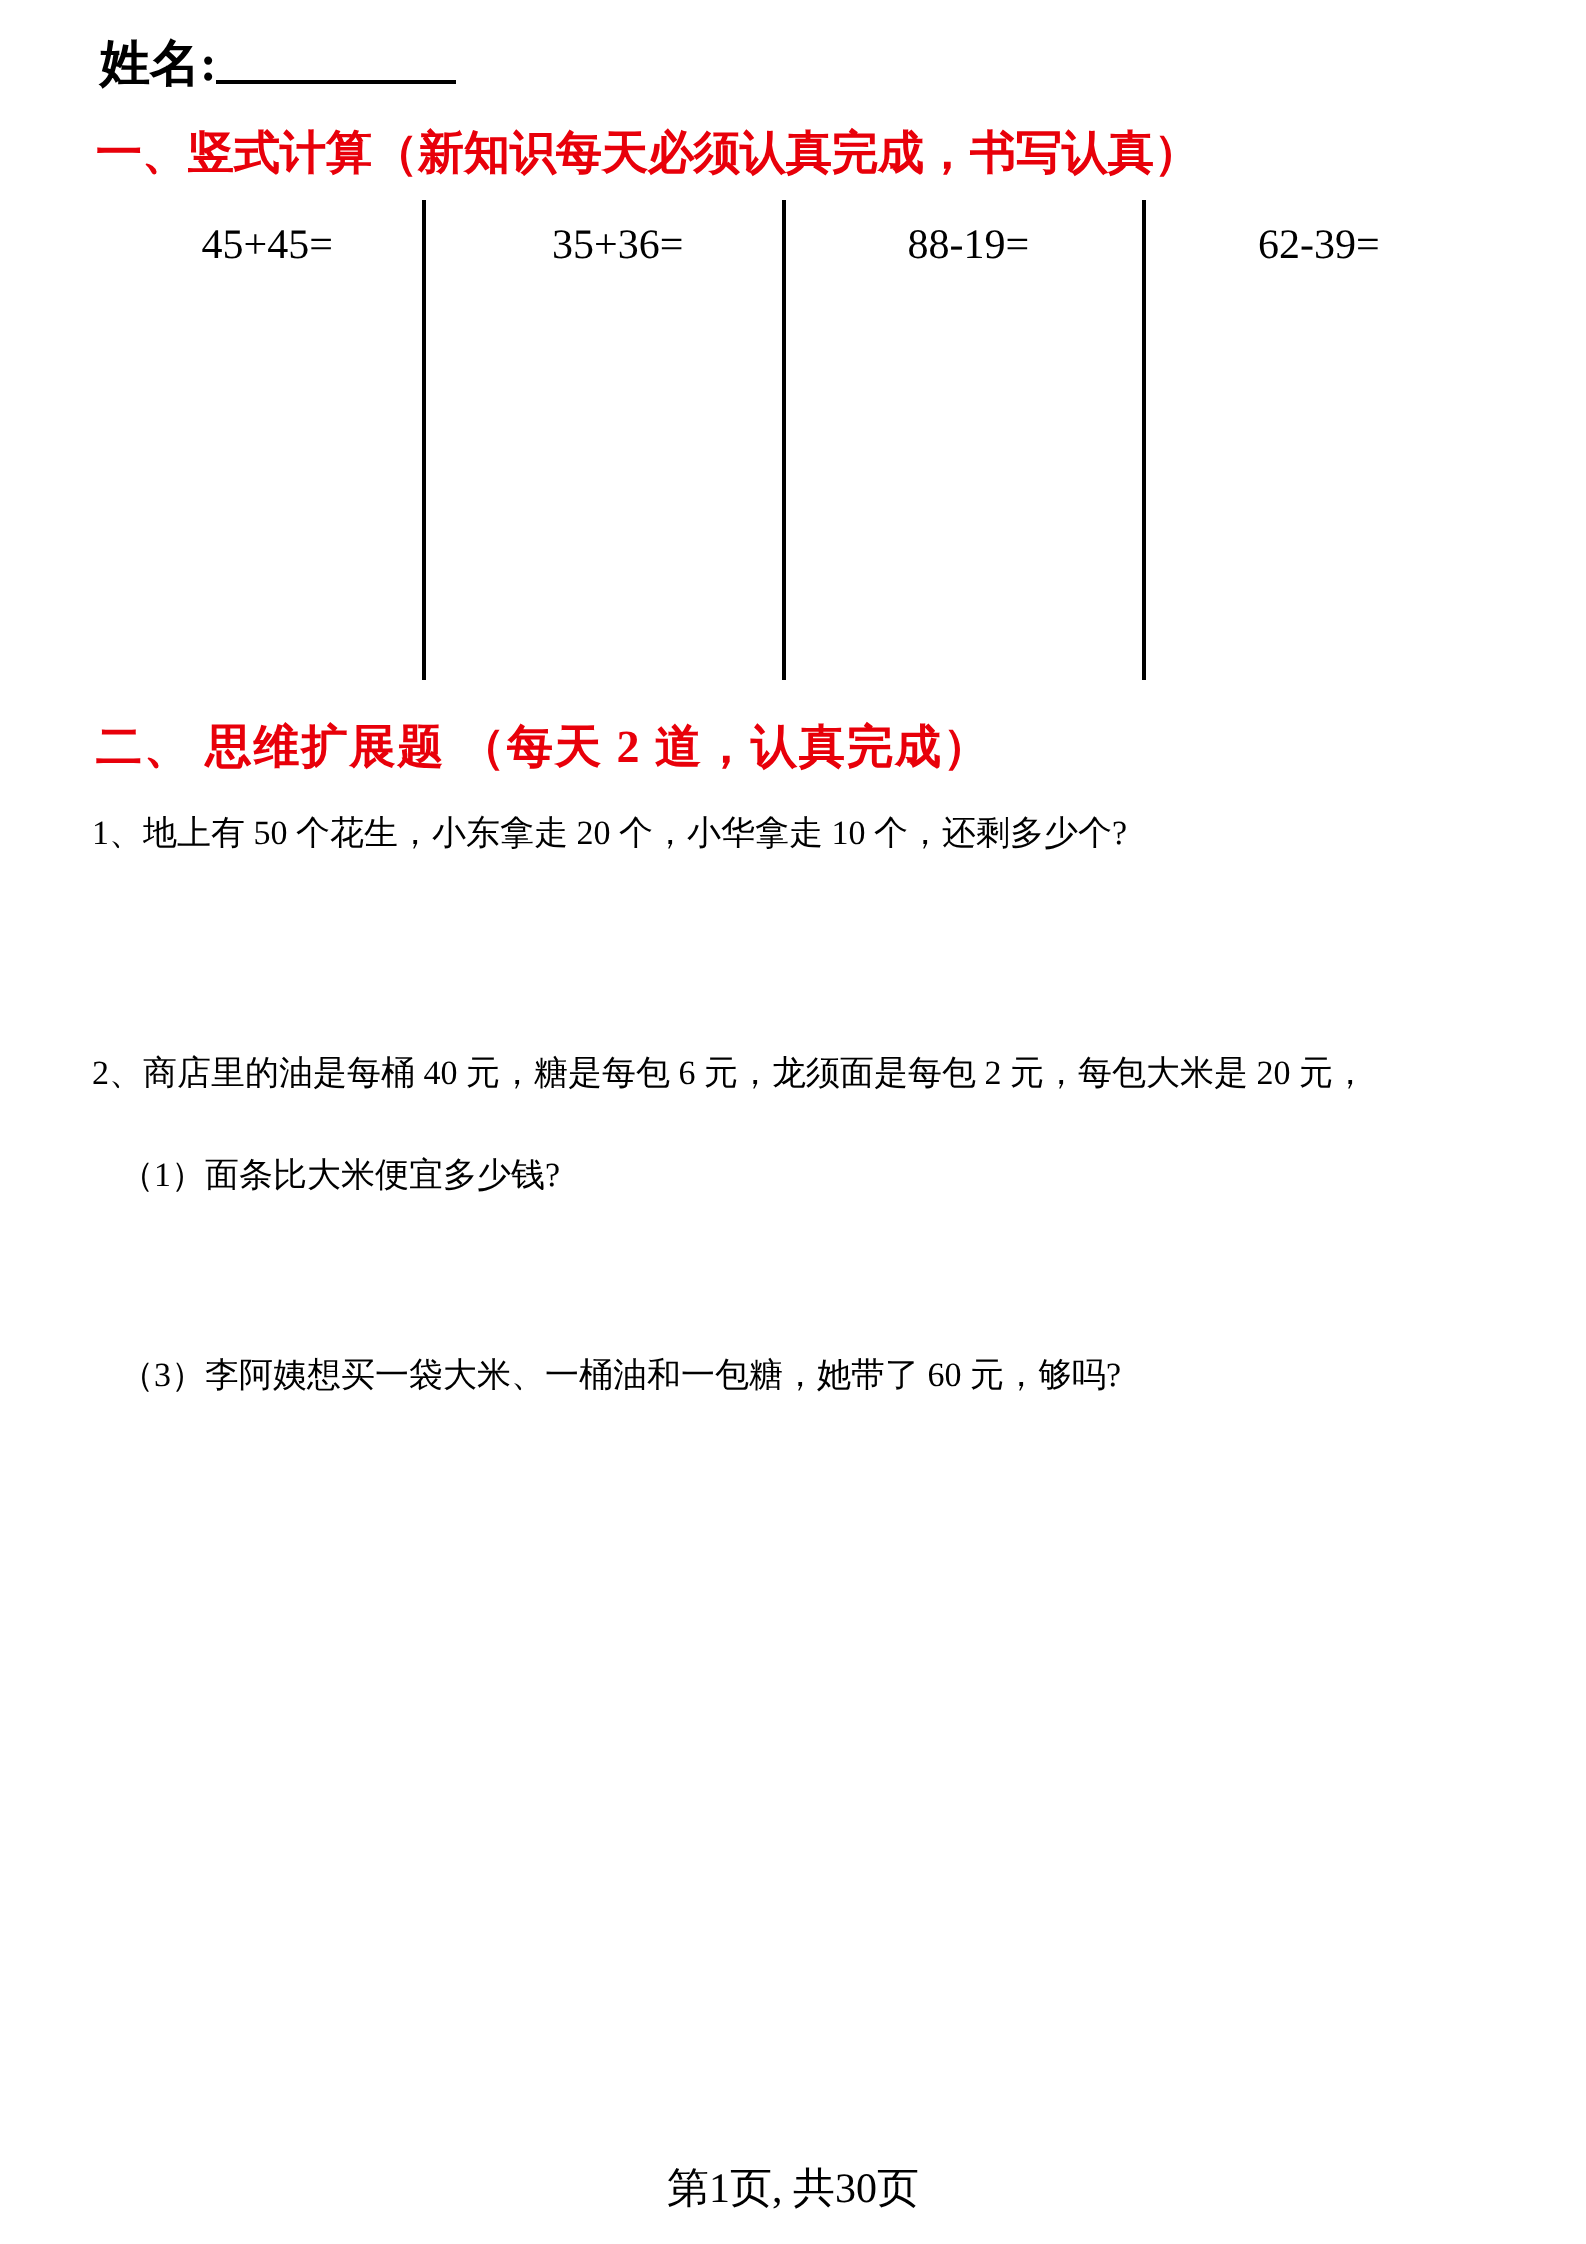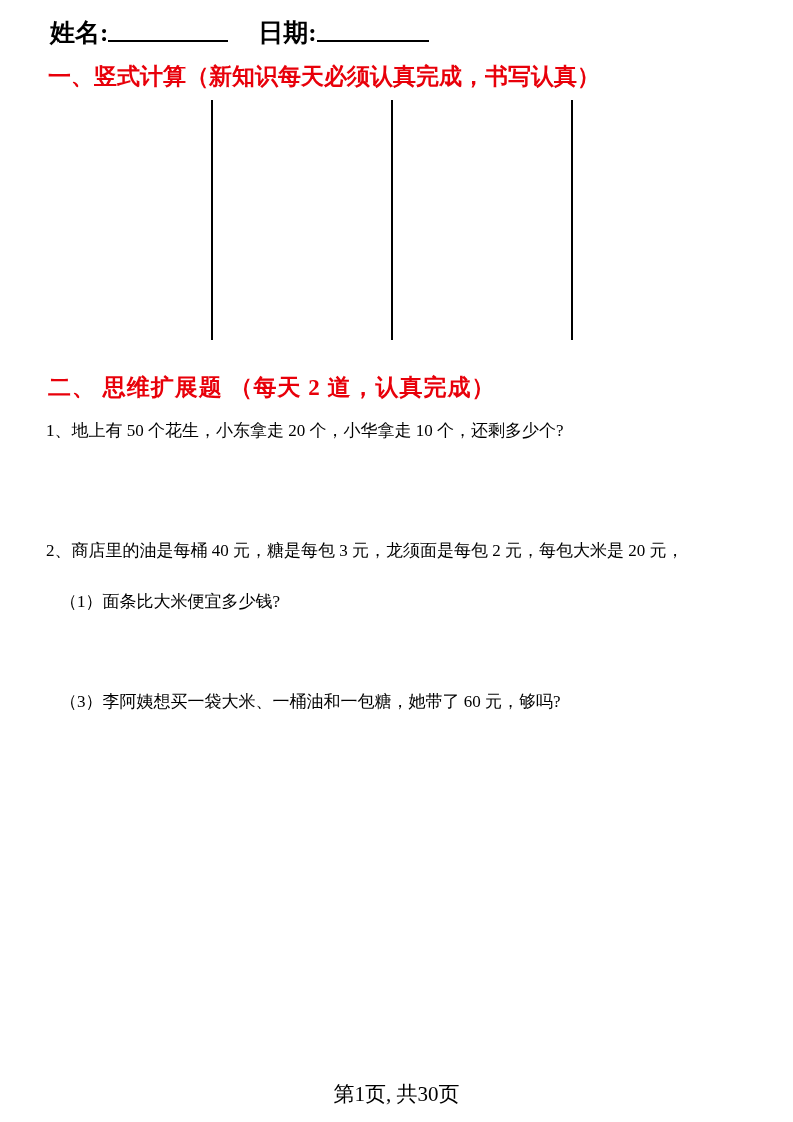--- a/index.html
+++ b/index.html
@@ -60,21 +60,21 @@
 
   
   .section-heading {
     color: #e8000a;
     font-weight: bold;
     font-size: 23px;
     white-space: nowrap;
     letter-spacing: 0px;
   }
   #section1-heading { margin-top: 16px; padding-left: 2px; }
-  #section2-heading { margin-top: 14px; padding-left: 2px; letter-spacing: 1px;}
+  #section2-heading { padding-left: 2px; letter-spacing: 1px;}
 
   
   .calc-area {
     position: relative;
     height: 258px;
     margin-top: 8px;
   }
   .calc-row {
     display: flex;
     font-size: 21px;
@@ -125,41 +125,43 @@
 
 <div class="page">
 
 
   <div class="info-line">
     <span class="info-item">
       <span class="info-label">姓名:</span>
       <span class="blank-line blank-name"></span>
     </span>
     <span class="gap-1"></span>
-    <span class="info-item">
-      <span class="info-label">日期:</span>
-      <span class="blank-line blank-date"></span>
-    </span>
     <span class="gap-2"></span>
   </div>
 
   <div class="section-heading" id="section1-heading">一、竖式计算（新知识每天必须认真完成，书写认真）</div>
 
   <div class="calc-area">
+    <div class="calc-row">
+      <div class="calc-cell"><span class="calc-expr">45+45=</span></div>
+      <div class="calc-cell"><span class="calc-expr">35+36=</span></div>
+      <div class="calc-cell"><span class="calc-expr">88-19=</span></div>
+      <div class="calc-cell"><span class="calc-expr">62-39=</span></div>
+    </div>
     <div class="vline v1"></div>
     <div class="vline v2"></div>
     <div class="vline v3"></div>
   </div>
 
   <div class="section-heading" id="section2-heading">二、 思维扩展题 （每天 2 道，认真完成）</div>
 
   <div class="problem">1、地上有 50 个花生，小东拿走 20 个，小华拿走 10 个，还剩多少个?</div>
   <div class="spacer-lg"></div>
 
-  <div class="problem">2、商店里的油是每桶 40 元，糖是每包 3 元，龙须面是每包 2 元，每包大米是 20 元，</div>
+  <div class="problem">2、商店里的油是每桶 40 元，糖是每包 6 元，龙须面是每包 2 元，每包大米是 20 元，</div>
   <div class="spacer-sm"></div>
   <div class="problem indent">（1）面条比大米便宜多少钱?</div>
   <div class="spacer-md"></div>
   <div class="problem indent">（3）李阿姨想买一袋大米、一桶油和一包糖，她带了 60 元，够吗?</div>
 
   <div class="footer">第1页, 共30页</div>
 
 </div>
 
 </body></html>

